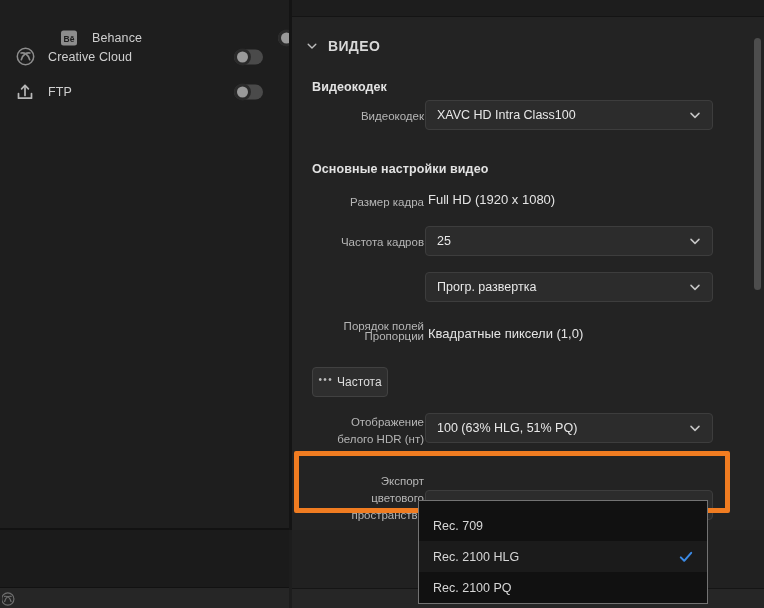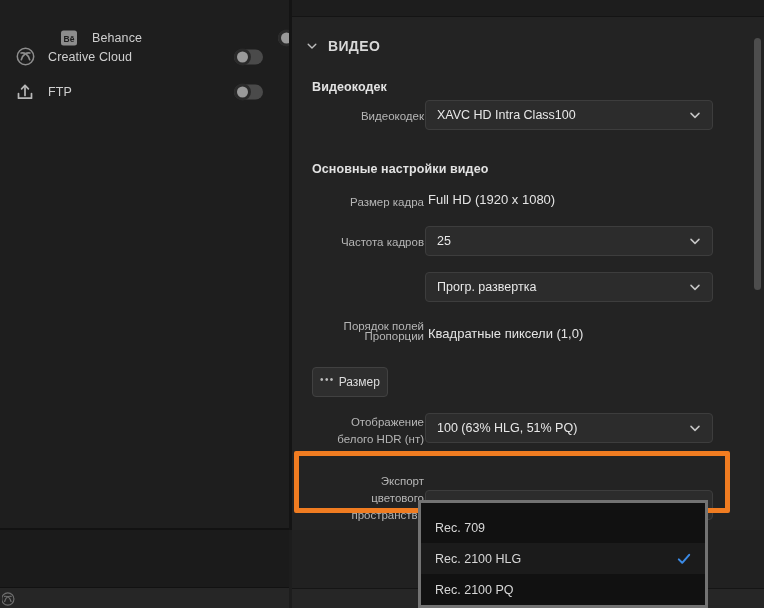--- a/index.html
+++ b/index.html
@@ -171,21 +171,21 @@
     border-radius: 2px;
     pointer-events: none;
     z-index: 40;
   }
 
   
   .dropdown-popup {
     position: absolute; left: 418px; top: 500px;
     width: 290px;
     background: #111111;
-    border: 3px solid #737373;
+    border: 1px solid #737373;
     z-index: 50;
   }
   .dropdown-item {
     position: relative;
     height: 31px;
     display: flex; align-items: center;
     background: #111111;
   }
   .dropdown-item.selected { background: #1b1b1b; }
   .dropdown-item.spacer { height: 9px; }
@@ -342,21 +342,21 @@
         </div>
       </div>
 
       <div class="field-row" style="top:308px; height:22px;">
         <div class="field-label" style="top:3px;">Пропорции</div>
         <div class="field-static">Квадратные пиксели (1,0)</div>
       </div>
 
       <div class="more-button" style="top:349px;">
         <span class="dots">•••</span>
-        <span class="more-label">Размер</span>
+        <span class="more-label">Частота</span>
       </div>
 
       <div class="field-row" style="top:395px; height:32px;">
         <div class="field-label multiline" style="top:1px;">
           <div>Отображение</div>
           <div>белого HDR (нт)</div>
         </div>
         <div class="select-box" style="top:0px;">
           <span class="select-value">100 (63% HLG, 51% PQ)</span>
           <span class="select-chev">

